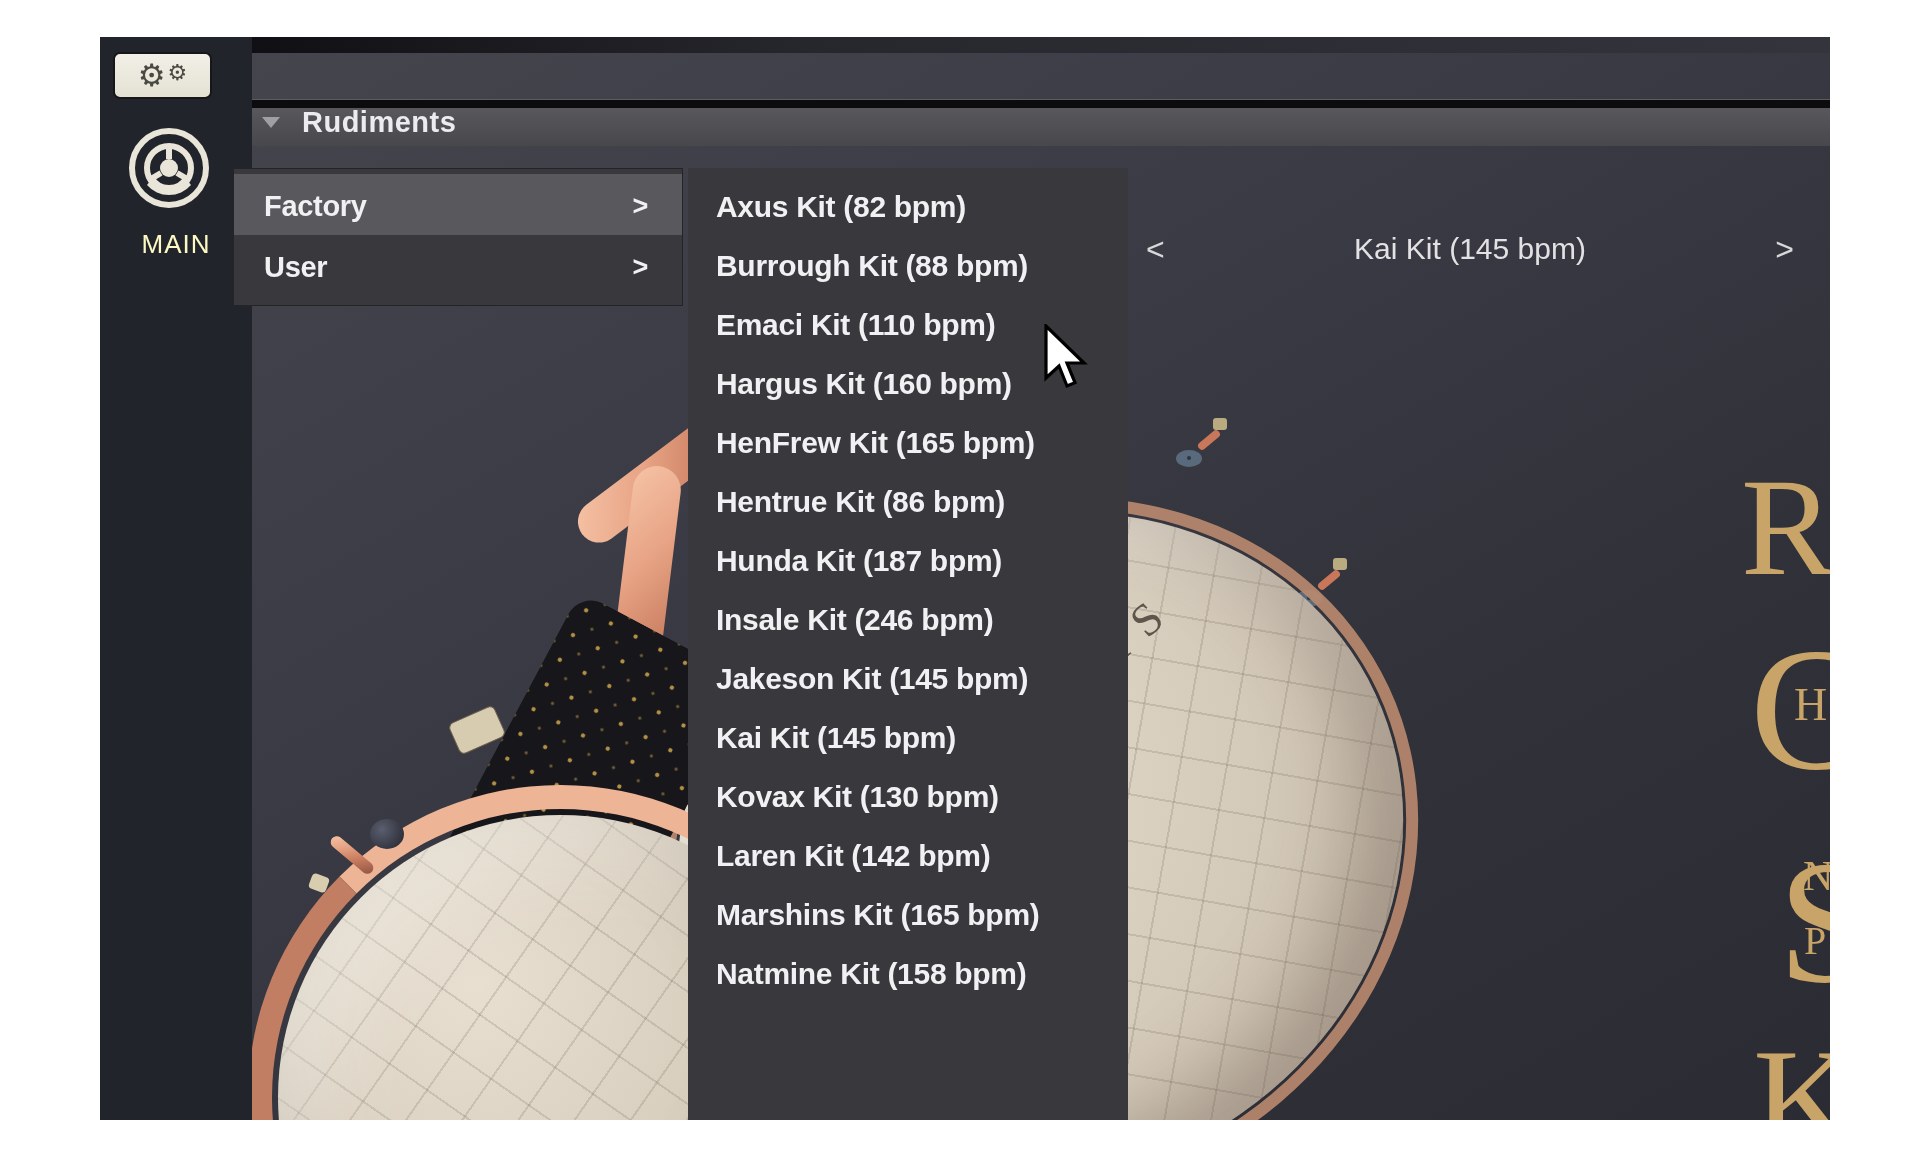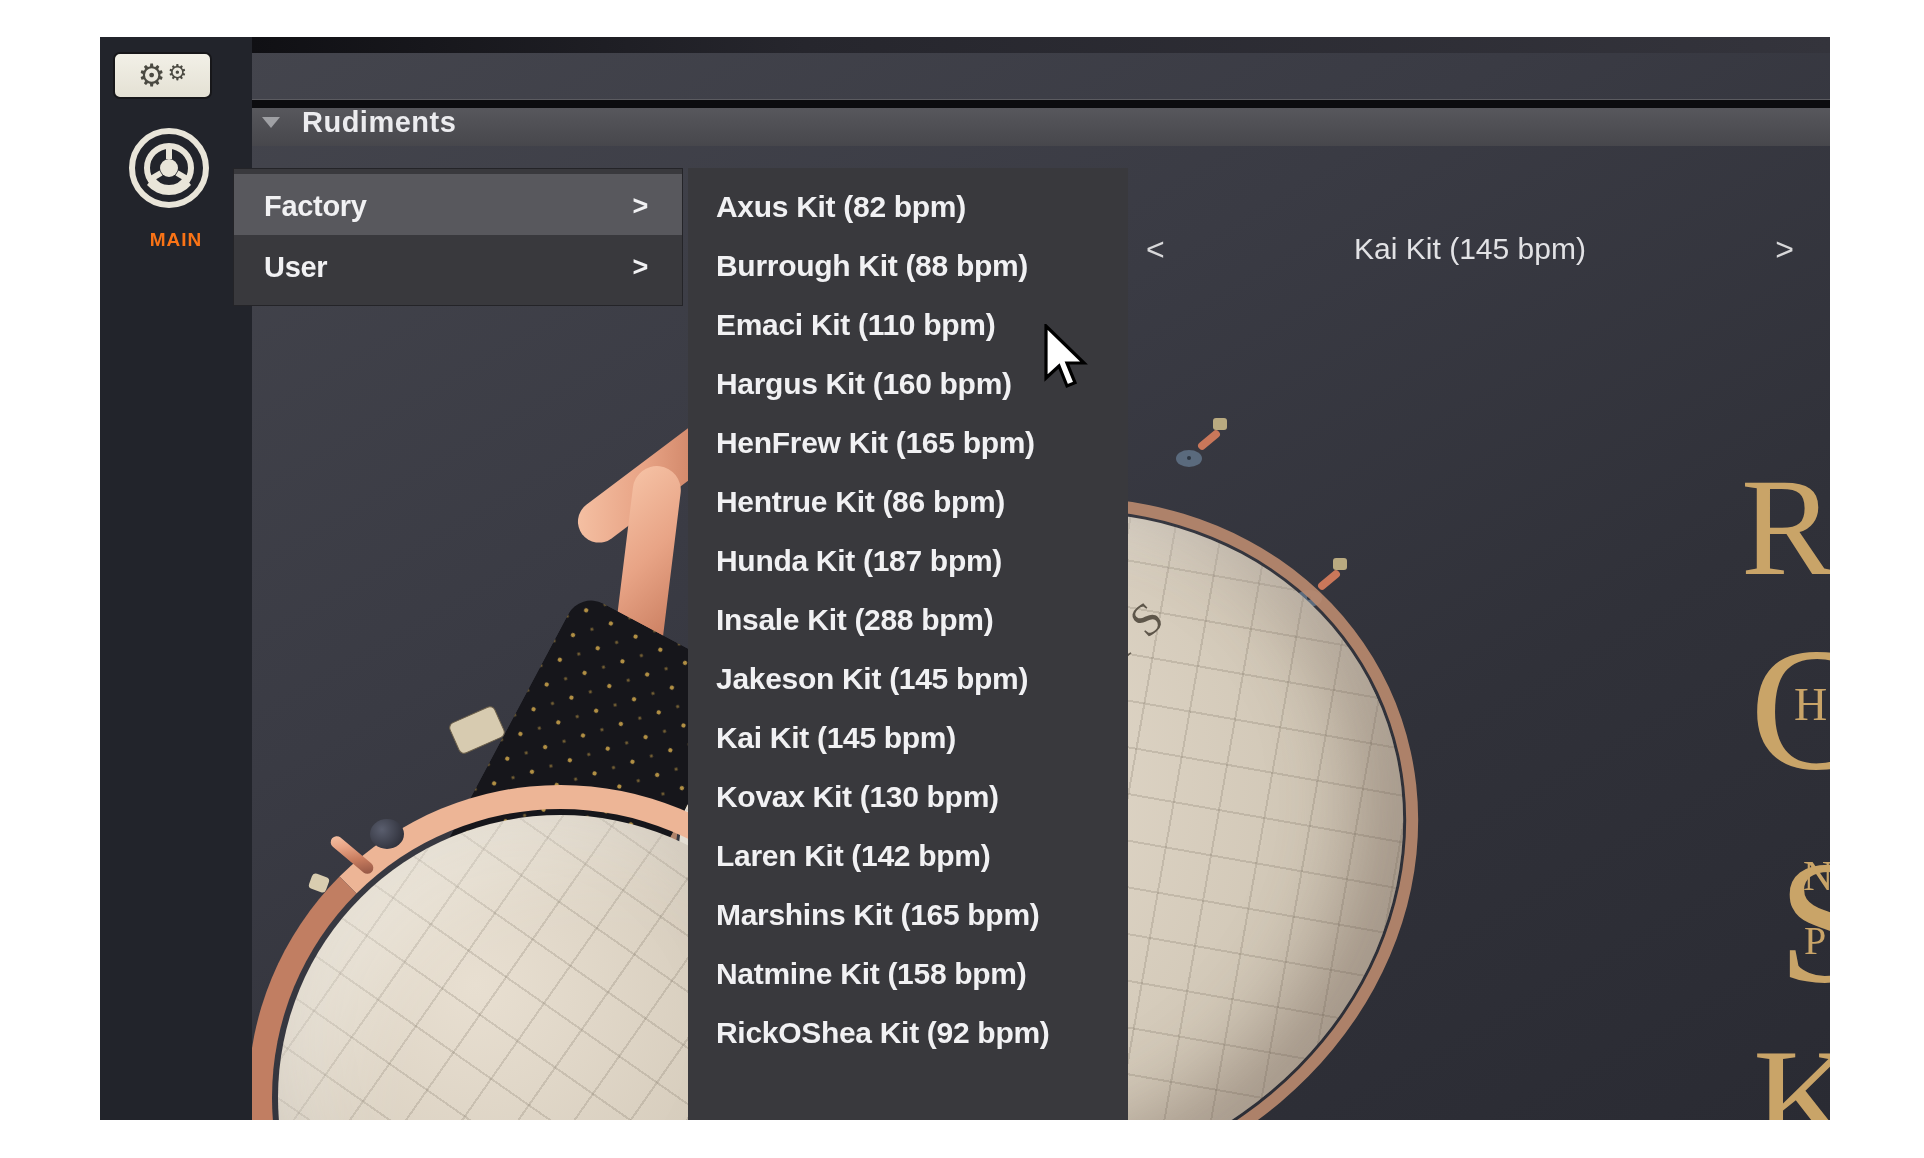--- a/index.html
+++ b/index.html
@@ -17,21 +17,21 @@
   .gear-btn{
     position:absolute;left:13px;top:15px;width:99px;height:47px;
     background:linear-gradient(#f2f0e7,#e4e1d4);border:2px solid #17171a;border-radius:7px;
     display:flex;align-items:center;justify-content:center;gap:2px;box-sizing:border-box;cursor:pointer;
   }
   .gear-g1{font-size:31px;color:#4b4a42;line-height:1;}
   .gear-g2{font-size:22px;color:#4b4a42;line-height:1;margin-top:-6px;}
   .drum-icon{position:absolute;left:26px;top:88px;width:86px;height:86px;cursor:pointer;}
   .main-label{
     position:absolute;left:0;top:192px;width:152px;text-align:center;
-    font-size:19px;color:#f97316;letter-spacing:1px;font-weight:bold;
+    font-size:26px;color:#fef9c3;letter-spacing:1px;
   }
   
   .top-strip{position:absolute;left:152px;right:0;top:0;height:16px;
     background:linear-gradient(90deg,#101014 0%,#26262d 35%,#34343c 100%);z-index:5;}
   .bar{position:absolute;left:152px;right:0;z-index:5;display:flex;align-items:center;box-sizing:border-box;margin-top:46px;}
   .bar-library{top:16px;height:47px;background:linear-gradient(#5b5b60,#47474c);}
   .bar-sep{position:absolute;left:152px;right:0;top:63px;height:8px;background:#0c0c0f;z-index:5;}
   .bar-preset{top:71px;height:78px;background:linear-gradient(#55555a 0%,#4b4b50 12%,#3a3a3f 100%);
     border-top:1px solid #606065;}
   .caret-down{width:0;height:0;border-left:9px solid transparent;border-right:9px solid transparent;
@@ -195,28 +195,27 @@
 
   <div class="submenu">
     <div id="kit-list">
         <div class="kit-item">Axus Kit (82 bpm)</div>
         <div class="kit-item">Burrough Kit (88 bpm)</div>
         <div class="kit-item">Emaci Kit (110 bpm)</div>
         <div class="kit-item">Hargus Kit (160 bpm)</div>
         <div class="kit-item">HenFrew Kit (165 bpm)</div>
         <div class="kit-item">Hentrue Kit (86 bpm)</div>
         <div class="kit-item">Hunda Kit (187 bpm)</div>
-        <div class="kit-item">Insale Kit (288 bpm)</div>
+        <div class="kit-item">Insale Kit (246 bpm)</div>
         <div class="kit-item">Jakeson Kit (145 bpm)</div>
         <div class="kit-item">Kai Kit (145 bpm)</div>
         <div class="kit-item">Kovax Kit (130 bpm)</div>
         <div class="kit-item">Laren Kit (142 bpm)</div>
         <div class="kit-item">Marshins Kit (165 bpm)</div>
         <div class="kit-item">Natmine Kit (158 bpm)</div>
-        <div class="kit-item">RickOShea Kit (92 bpm)</div>
       </div>
   </div>
 
   <div class="cursor">
     <svg width="46" height="68" viewBox="0 0 23 34">
       <polygon points="1,1 1,27 7.5,21 11.5,31 15.5,29.3 11.5,19.5 20,19.5" fill="#ffffff" stroke="#000000" stroke-width="1.6"></polygon>
     </svg>
   </div>
 
 </div>

